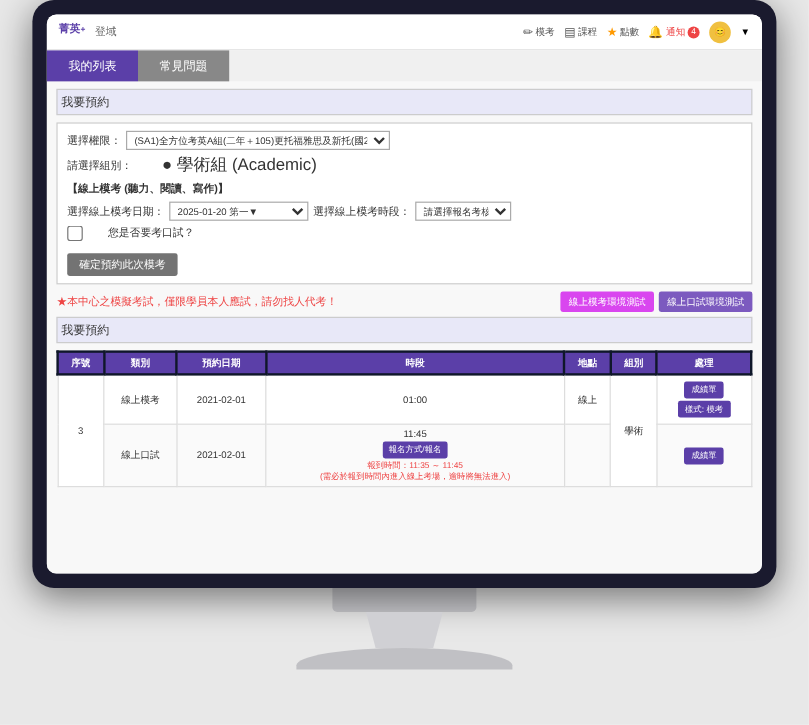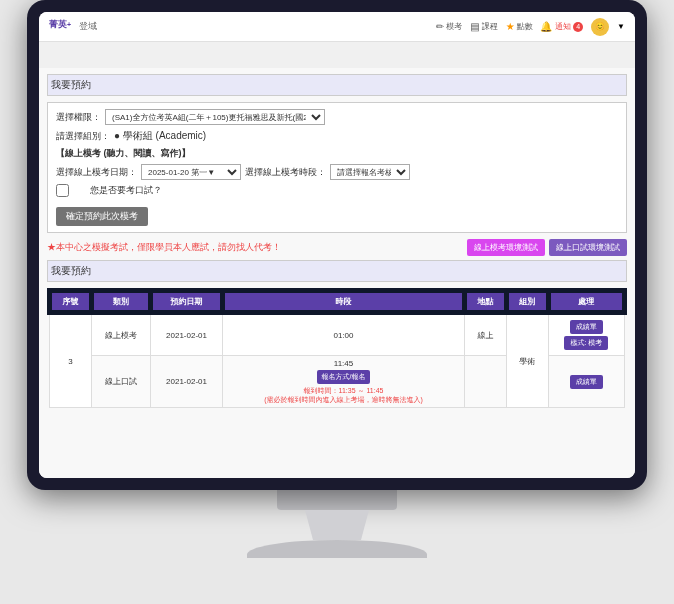--- a/index.html
+++ b/index.html
@@ -209,21 +209,21 @@
     .form-select {
       font-size: 8px;
       border: 1px solid #aaa;
       padding: 1px 2px;
       background: #fff;
       height: 16px;
       color: #333;
     }
 
     .form-select.wide { width: 220px; }
-    .form-select.medium { width: 100px; }
+    .form-select.medium { width: 116px; }
     .form-select.small { width: 80px; }
 
     .radio-group {
       display: flex;
       align-items: center;
       gap: 4px;
       font-size: 9px;
     }
 
     .bold-label {
@@ -293,21 +293,21 @@
       border-collapse: collapse;
       font-size: 8px;
       margin-top: 4px;
     }
 
     .results-table th {
       background: #5b3fa8;
       color: #fff;
       padding: 3px 4px;
       text-align: center;
-      border: 5px solid #0f172a;
+      border: 2px solid #0f172a;
     }
 
     .results-table td {
       border: 1px solid #ddd;
       padding: 3px 4px;
       text-align: center;
       vertical-align: middle;
       color: #333;
       background: #fff;
     }
@@ -378,38 +378,44 @@
             <span class="icon">🔔</span>
             <span>通知</span>
             <span class="badge">4</span>
           </div>
           <div class="avatar-circle">😊</div>
           <span style="font-size:8px;">▼</span>
         </div>
       </div>
 
       <div class="tab-bar">
+        <div class="tab-item active">
+          <span>我的列表</span>
+        </div>
+        <div class="tab-item inactive">
+          <span>常見問題</span>
+        </div>
       </div>
 
       <div class="content-area">
 
         <div class="section-title">我要預約</div>
 
         <div class="form-box">
           <div class="form-row">
             <span class="form-label">選擇權限：</span>
             <select class="form-select wide">
               <option>(SA1)全方位考英A組(二年＋105)更托福雅思及新托(國2分)</option>
             </select>
           </div>
 
           <div class="form-row">
             <span class="form-label">請選擇組別：</span>
             <div class="radio-group">
-              <span style="font-size:10px;">● 學術組 (Academic)</span>
+              <span style="font-size:14px;margin-left:21px;">● 學術組 (Academic)</span>
             </div>
           </div>
 
           <div class="form-row">
             <span class="bold-label">【線上模考 (聽力、閱讀、寫作)】</span>
           </div>
 
           <div class="form-row">
             <span class="form-label">選擇線上模考日期：</span>
             <select class="form-select medium">

